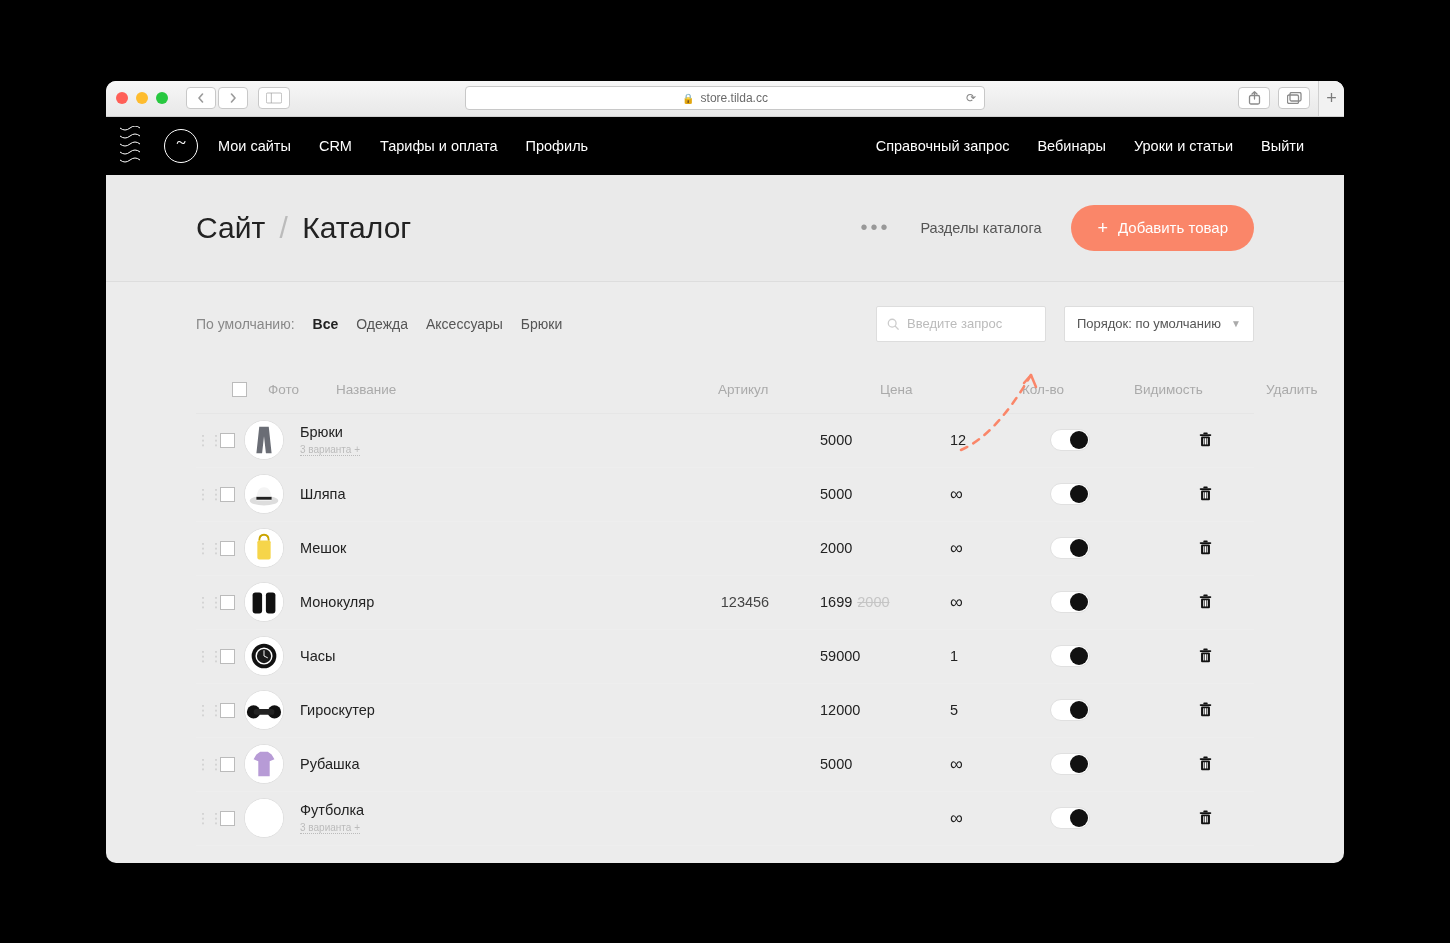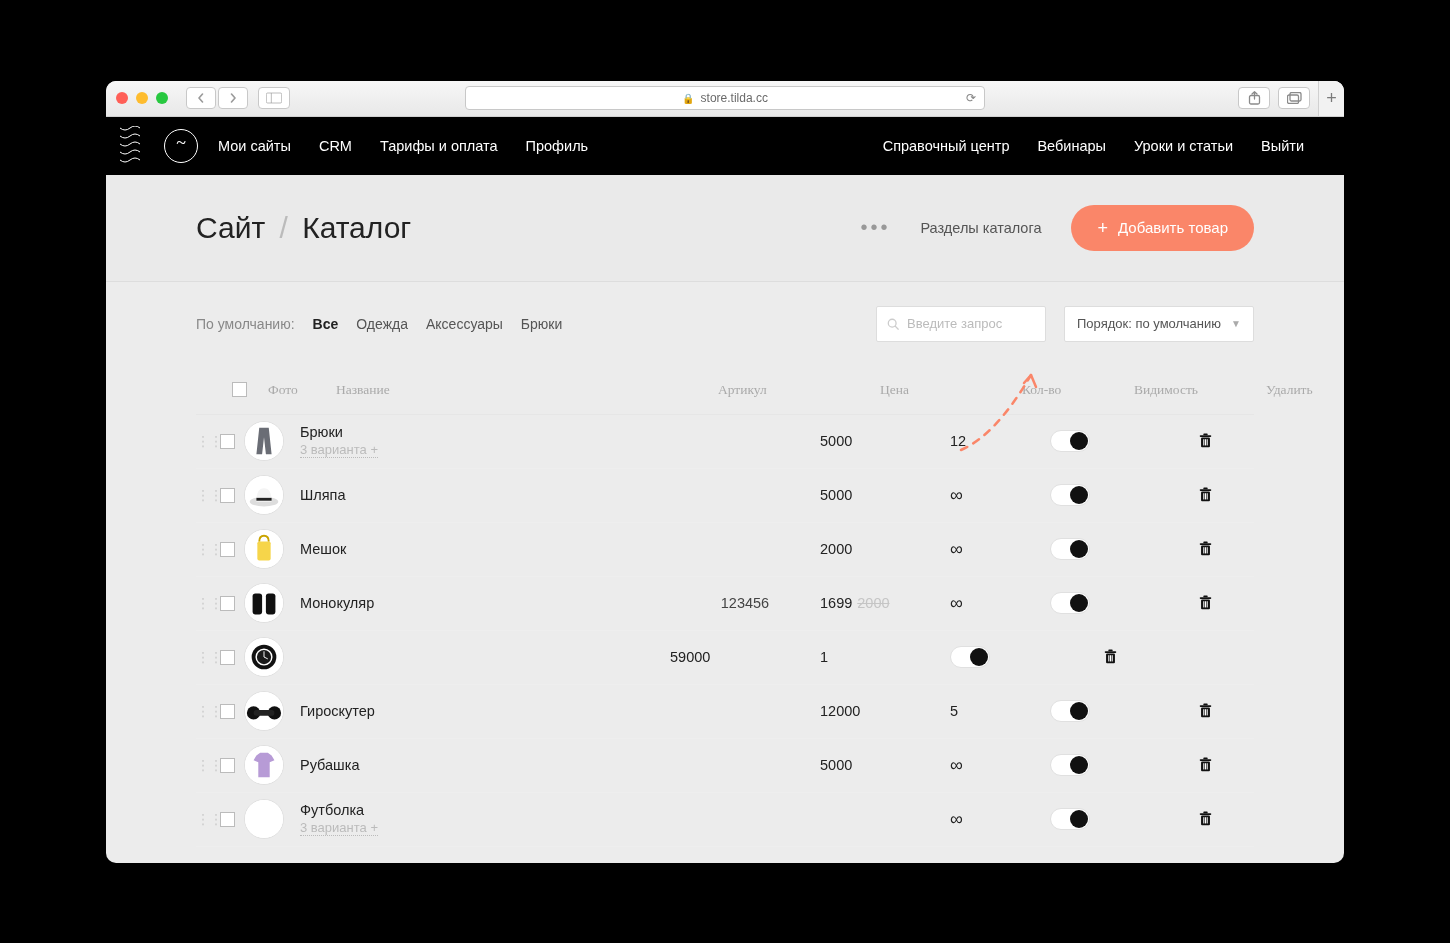--- a/index.html
+++ b/index.html
@@ -104,34 +104,34 @@
     align-items:center;justify-content:space-between;padding:0 12px;font-size:13px;
     color:#555;border-radius:2px;cursor:pointer;
   }
   .sort .caret{color:#aaa;font-size:10px;}
 
   .table{padding:0 90px;}
   .thead{
     display:grid;
     grid-template-columns: 24px 24px 56px 370px 150px 130px 100px 120px 70px;
     gap:12px;align-items:center;color:#aaa;font-size:13.5px;
-    padding:16px 0;border-bottom:1px solid #e6e6e6;font-family:Liberation Serif, serif;
+    padding:16px 0;border-bottom:1px solid #e6e6e6;
   }
   .row{
     display:grid;
     grid-template-columns: 24px 24px 56px 370px 150px 130px 100px 120px 70px;
     align-items:center;padding:6px 0;border-bottom:1px solid #eee;
     font-size:14.5px;color:#222;min-height:54px;
   }
   .drag{color:#ccc;cursor:grab;font-size:14px;letter-spacing:-1px;}
   .ck{width:15px;height:15px;border:1.5px solid #bbb;background:#fff;cursor:pointer;}
   .photo{width:40px;height:40px;border-radius:50%;border:1px solid #e0e0e0;overflow:hidden;display:flex;align-items:center;justify-content:center;background:#fff;}
   .photo svg{width:40px;height:40px;}
   .namecell .pname{color:#222;}
-  .namecell .variants{color:#bbb;font-size:13px;border-bottom:1px dotted #bbb;display:inline-block;margin-top:2px;}
+  .namecell .variants{color:#bbb;font-size:10px;border-bottom:1px dotted #bbb;display:inline-block;margin-top:2px;}
   .price .old{color:#c5c5c5;text-decoration:line-through;margin-left:5px;}
   .qty{color:#222;}
   .inf{font-size:18px;}
   .toggle{width:40px;height:22px;border-radius:20px;background:#fff;border:1px solid #e0e0e0;position:relative;cursor:pointer;}
   .toggle .knob{width:18px;height:18px;border-radius:50%;background:#111;position:absolute;top:1px;right:1px;transition:.2s;}
   .trash{cursor:pointer;color:#222;display:flex;justify-content:center;}
   .trash svg{width:15px;height:16px;}
   .col-art{text-align:center;color:#444;}
 </style>
 </head>
@@ -194,21 +194,21 @@
     <div class="logo">
         <span style="transform:translateY(-2px)">~</span>
       </div>
     <div class="appnav" id="nav-left">
         <a class="active">Мои сайты</a>
         <a>CRM</a>
         <a>Тарифы и оплата</a>
         <a>Профиль</a>
       </div>
     <div class="appnav-right" id="nav-right">
-        <a>Справочный центр</a>
+        <a>Справочный запрос</a>
         <a>Вебинары</a>
         <a>Уроки и статьи</a>
         <a>Выйти</a>
       </div>
   </div>
 
   <div class="content position-wrap">
 
     <div class="subheader">
       <div class="bc">
@@ -416,20 +416,23 @@
                 <svg viewBox="0 0 40 40">
                   <rect width="40" height="40" fill="#fff"></rect>
                   <circle cx="20" cy="20" r="13" fill="#111"></circle>
                   <circle cx="20" cy="20" r="9" fill="#fff"></circle>
                   <circle cx="20" cy="20" r="7.5" fill="#1a1a1a"></circle>
                   <line x1="20" y1="20" x2="20" y2="14" stroke="#fff" stroke-width="1"></line>
                   <line x1="20" y1="20" x2="24" y2="22" stroke="#fff" stroke-width="1"></line>
                 </svg>
               </div>
             </span>
+            <span class="namecell">
+              <div class="pname">Часы</div>
+            </span>
             <span class="col-art"></span>
             <span class="price">59000</span>
             <span class="qty">1</span>
             <span>
               <div class="toggle">
                 <div class="knob"></div>
               </div>
             </span>
             <span class="trash">
               <svg viewBox="0 0 16 18">

